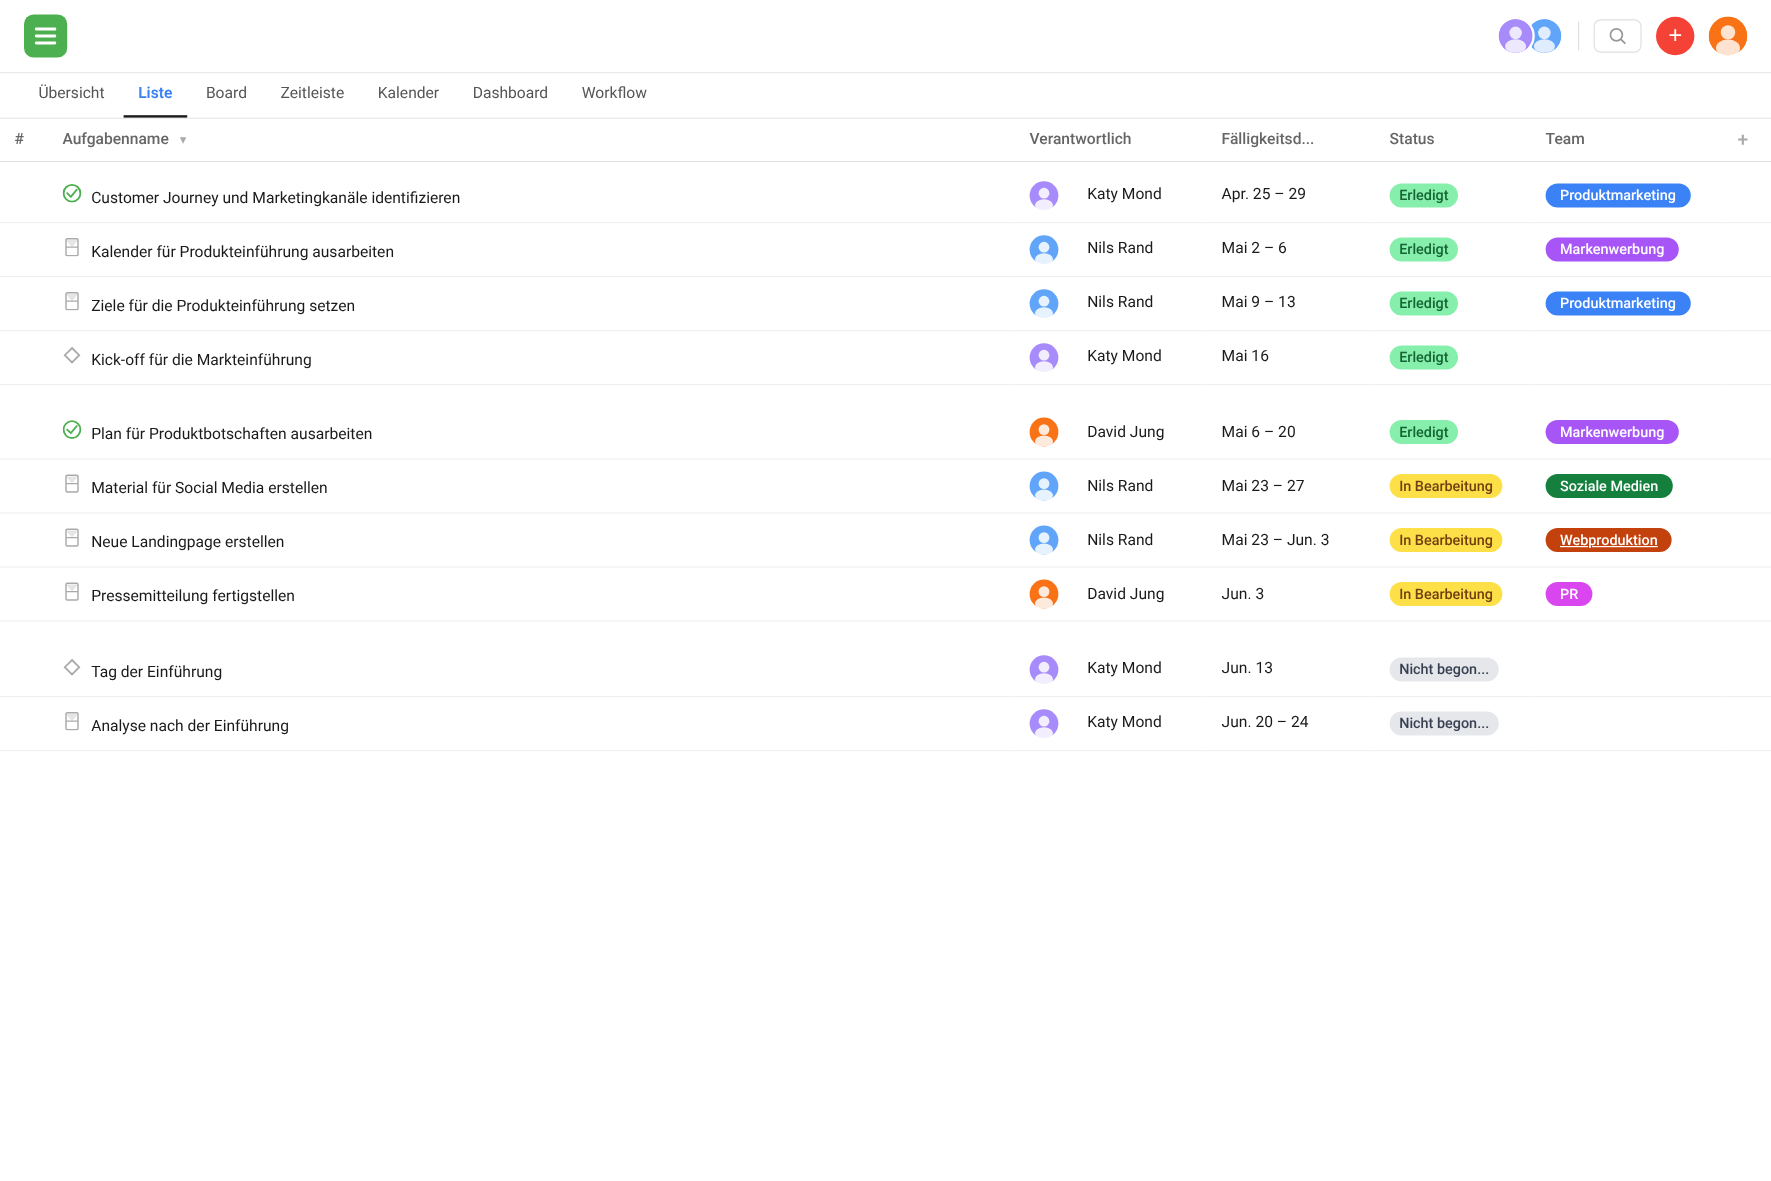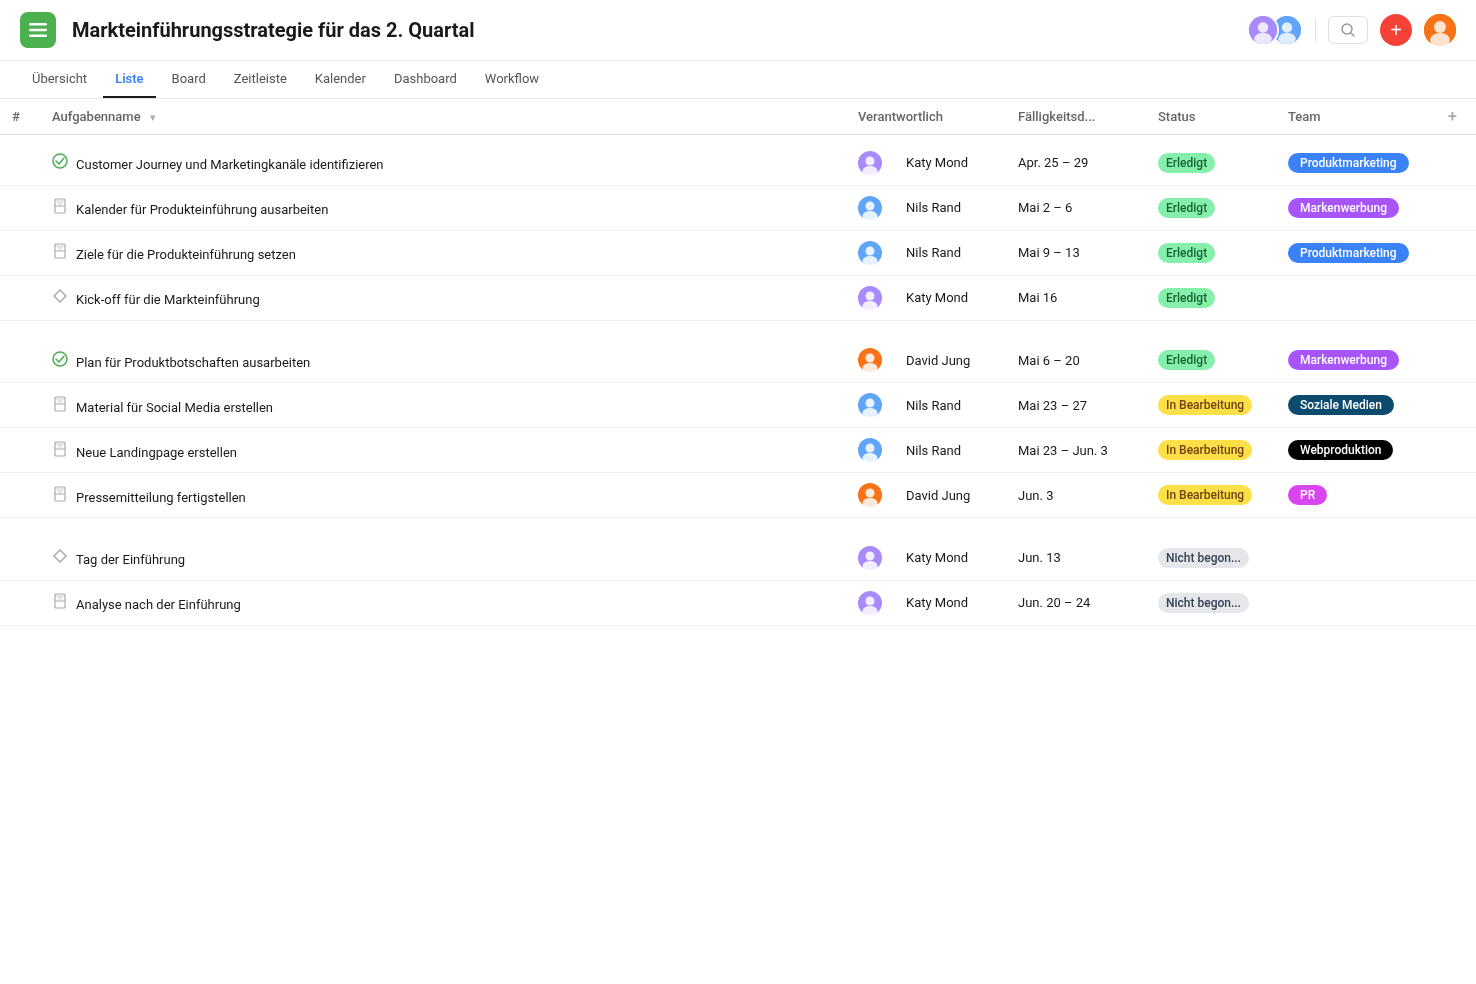--- a/index.html
+++ b/index.html
@@ -54,40 +54,39 @@
     .av-david { background: #f97316; }
 
     .status-badge { display: inline-block; padding: 3px 8px; border-radius: 12px; font-size: 12px; font-weight: 500; white-space: nowrap; }
     .status-erledigt { background: #86efac; color: #166534; }
     .status-in-bearbeitung { background: #fde047; color: #713f12; }
     .status-nicht-begonnen { background: #e5e7eb; color: #374151; }
 
     .team-badge { display: inline-block; padding: 3px 12px; border-radius: 12px; font-size: 12px; font-weight: 500; white-space: nowrap; }
     .team-produktmarketing { background: #3b82f6; color: #fff; }
     .team-markenwerbung { background: #a855f7; color: #fff; }
-    .team-soziale-medien { background: #0c4a6e; color: #fff; }
-    .team-webproduktion { background: #000000; color: #fff; }
+    .team-soziale-medien { background: #15803d; color: #fff; }
+    .team-webproduktion { background: #c2410c; color: #fff; text-decoration: underline; }
     .team-pr { background: #d946ef; color: #fff; }
 
     .add-col-btn { color: #aaa; font-size: 16px; cursor: pointer; }
 
     .name-cell { display: flex; align-items: flex-end; gap: 8px; }
   </style>
 </head>
 <body>
 
 <div class="header">
   <div class="hamburger-icon">
     <svg viewBox="0 0 18 18" fill="white">
       <rect y="2" width="18" height="2.5" rx="1.2"></rect>
       <rect y="7.75" width="18" height="2.5" rx="1.2"></rect>
       <rect y="13.5" width="18" height="2.5" rx="1.2"></rect>
     </svg>
   </div>
-  <div class="page-title">Markteinführungsstrategie für das 2. Quartal</div>
   <div class="header-actions">
     <div class="avatar-group">
       <div class="avatar avatar-1">
         <svg width="32" height="32" viewBox="0 0 32 32">
           <circle cx="16" cy="16" r="16" fill="#a78bfa"></circle>
           <circle cx="16" cy="13" r="6" fill="#fff" opacity="0.8"></circle>
           <ellipse cx="16" cy="26" rx="10" ry="7" fill="#fff" opacity="0.8"></ellipse>
         </svg>
       </div>
       <div class="avatar avatar-2">

